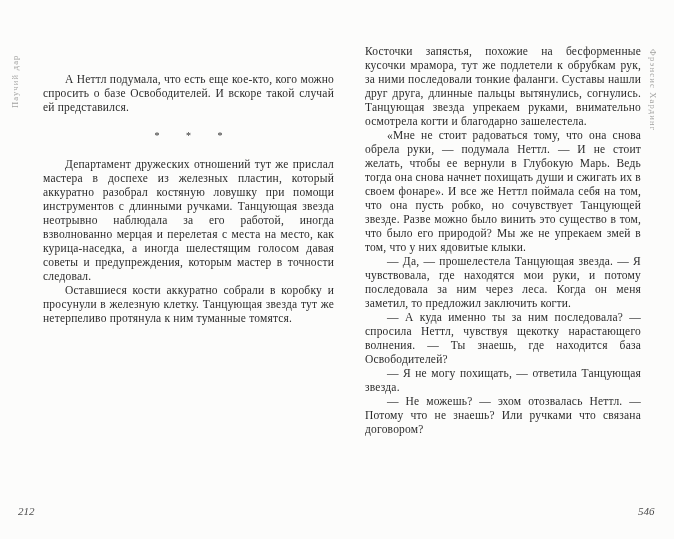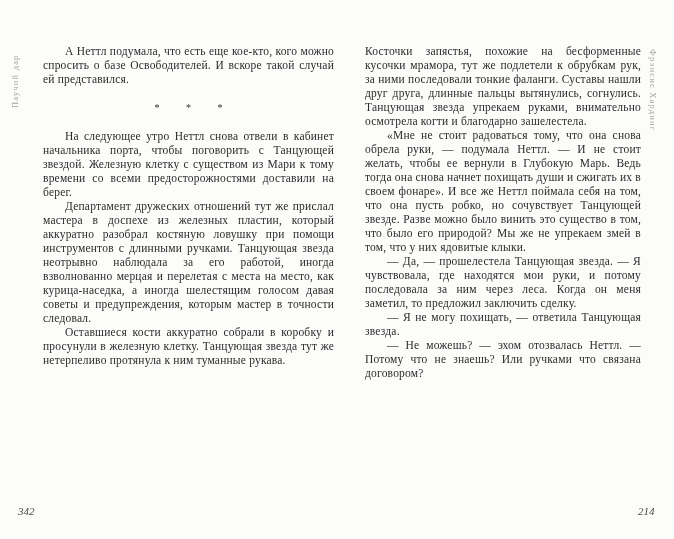--- a/index.html
+++ b/index.html
@@ -20,21 +20,21 @@
   }
   .text-col {
     position: absolute;
     top: 44px;
     text-align: justify;
     color: #2b2b2b;
     font-size: 11.5px;
     line-height: 14px;
     letter-spacing: 0.2px;
   }
-  .text-col.left  { left: 43px;  width: 291px; }
+  .text-col.left  { left: 43px;  width: 291px; margin-top: 28px; }
   .text-col.right { left: 365px; width: 276px; }
   .text-col p {
     margin: 0;
     text-indent: 22px;
   }
   .text-col p.no-indent { text-indent: 0; }
   .separator {
     text-align: center;
     text-indent: 0 !important;
     font-size: 10px;
@@ -76,32 +76,32 @@
 </head>
 <body>
 
 <div class="spread">
 
   <div class="running-title left">Паучий дар</div>
 
   <div class="text-col left">
     <p>А Неттл подумала, что есть еще кое-кто, кого можно спросить о базе Освободителей. И вскоре такой случай ей представился.</p>
     <p class="separator">* * *</p>
-    <p>На следующее утро Неттл снова отвели в кабинет начальника порта, чтобы поговорить с Танцующей звездой. Железную клетку с существом из Мари к тому времени со всеми предосторожностями доставили на берег.</p>
     <p>Департамент дружеских отношений тут же прислал мастера в доспехе из железных пластин, который аккуратно разобрал костяную ловушку при помощи инструментов с длинными ручками. Танцующая звезда неотрывно наблюдала за его работой, иногда взволнованно мерцая и перелетая с места на место, как курица-наседка, а иногда шелестящим голосом давая советы и предупреждения, которым мастер в точности следовал.</p>
-    <p>Оставшиеся кости аккуратно собрали в коробку и просунули в железную клетку. Танцующая звезда тут же нетерпеливо протянула к ним туманные рукава.</p>
+    <p>Оставшиеся кости аккуратно собрали в коробку и просунули в железную клетку. Танцующая звезда тут же нетерпеливо протянула к ним туманные томятся.</p>
   </div>
 
   <div class="text-col right">
     <p class="no-indent">Косточки запястья, похожие на бесформенные кусочки мрамора, тут же подлетели к обрубкам рук, за ними последовали тонкие фаланги. Суставы нашли друг друга, длинные пальцы вытянулись, согнулись. Танцующая звезда упрекаем руками, внимательно осмотрела когти и благодарно зашелестела.</p>
     <p>«Мне не стоит радоваться тому, что она снова обрела руки, — подумала Неттл. — И не стоит желать, чтобы ее вернули в Глубокую Марь. Ведь тогда она снова начнет похищать души и сжигать их в своем фонаре». И все же Неттл поймала себя на том, что она пусть робко, но сочувствует Танцующей звезде. Разве можно было винить это существо в том, что было его природой? Мы же не упрекаем змей в том, что у них ядовитые клыки.</p>
-    <p>— Да, — прошелестела Танцующая звезда. — Я чувствовала, где находятся мои руки, и потому последовала за ним через леса. Когда он меня заметил, то предложил заключить сделку.</p>
+    <p>— Да, — прошелестела Танцующая звезда. — Я чувствовала, где находятся мои руки, и потому последовала за ним через леса. Когда он меня заметил, то предложил заключить когти.</p>
+    <p>— А куда именно ты за ним последовала? — спросила Неттл, чувствуя щекотку нарастающего волнения. — Ты знаешь, где находится база Освободителей?</p>
     <p>— Я не могу похищать, — ответила Танцующая звезда.</p>
     <p>— Не можешь? — эхом отозвалась Неттл. — Потому что не знаешь? Или ручками что связана договором?</p>
   </div>
 
   <div class="running-title right">Фрэнсис Хардинг</div>
 
-  <div class="page-number left">342</div>
+  <div class="page-number left">212</div>
 
-  <div class="page-number right">214</div>
+  <div class="page-number right">546</div>
 
 </div>
 
 </body></html>

